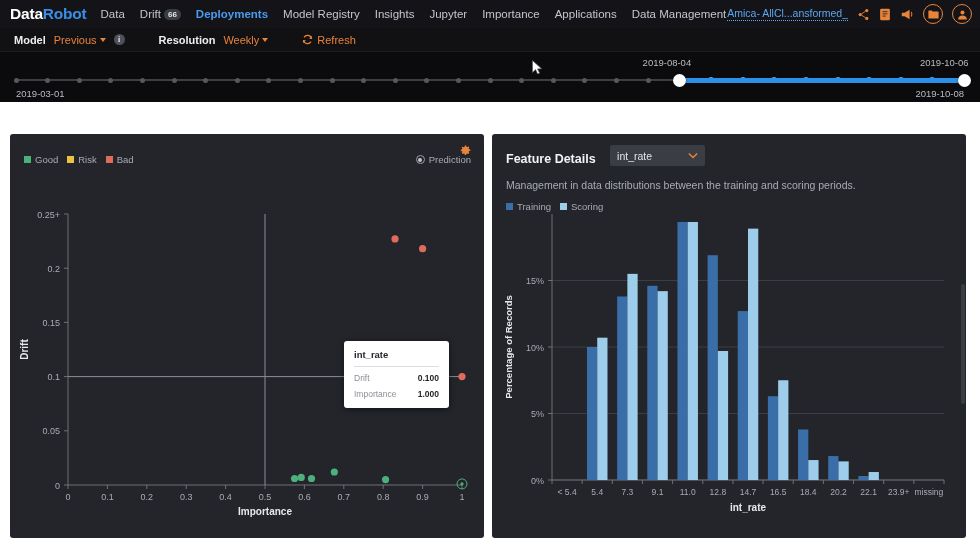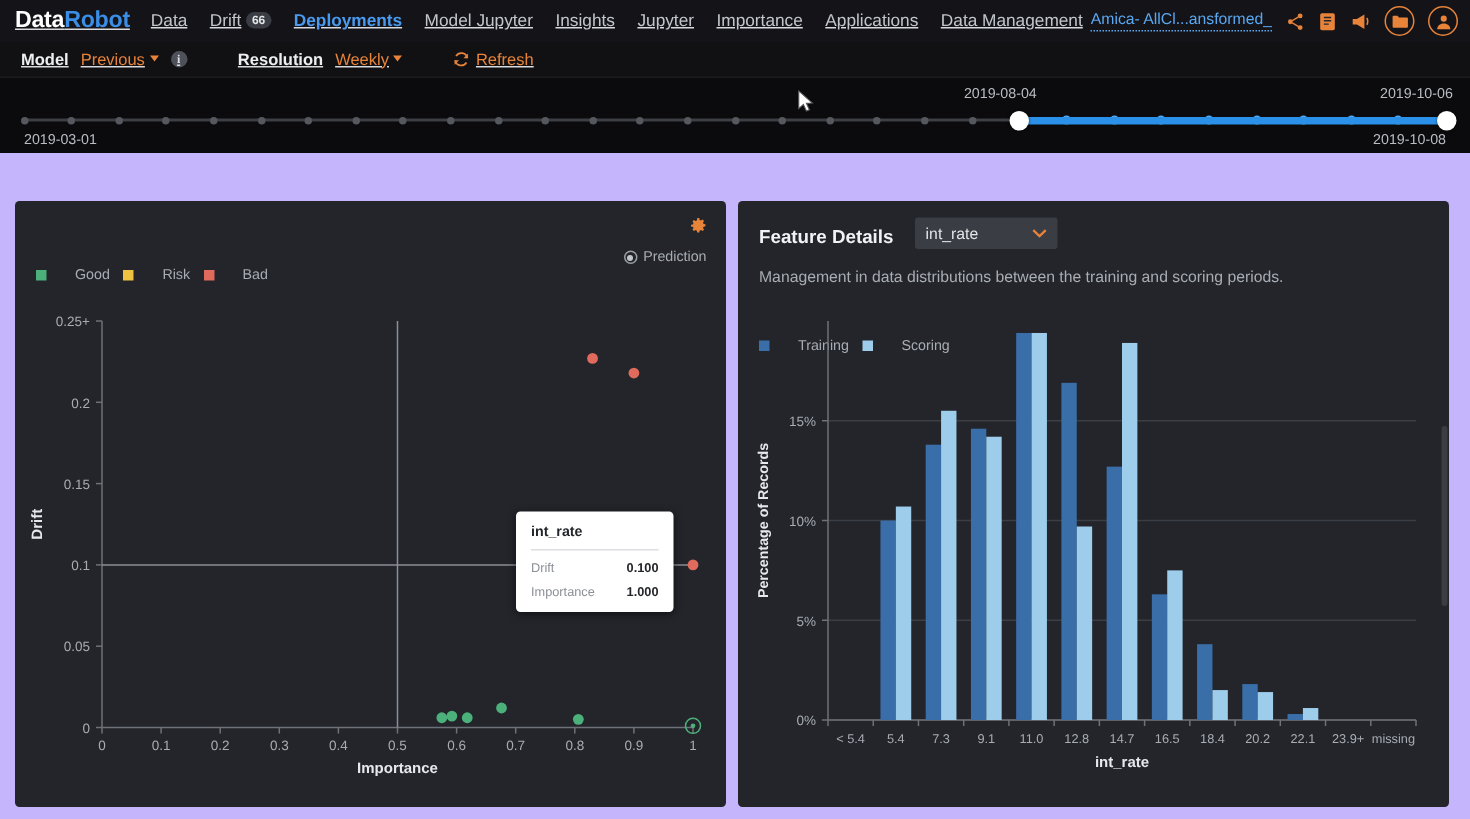--- a/index.html
+++ b/index.html
@@ -3,21 +3,21 @@
 <meta charset="utf-8">
 <style>
   * { box-sizing: border-box; margin: 0; padding: 0; }
   html, body {
     width: 980px; height: 546px;
     background: #0b0b0d;
     font-family: "Liberation Sans", sans-serif;
     overflow: hidden;
     color: #d8dadd;
   }
-  .app { width: 980px; height: 546px; position: relative; background: #c4b5fd; text-decoration: underline; }
+  .app { width: 980px; height: 546px; position: relative; background: #ffffff; }
 
   
   .topnav {
     height: 28px; background: #141418;
     display: flex; align-items: center;
     padding: 0 10px; position: relative;
   }
   .logo { font-size: 15.5px; font-weight: bold; letter-spacing: -0.2px; margin-right: 14px; }
   .logo .w1 { color: #ffffff; }
   .logo .w2 { color: #3a8ee6; }
@@ -93,21 +93,21 @@
   .panels { position: absolute; top: 134px; left: 0; right: 0; bottom: 8px; display: flex; gap: 8px; padding: 0 10px; }
   .panel { background: #23252b; border-radius: 3px; position: relative; overflow: hidden; }
   .panel.left { width: 474px; }
   .panel.right { width: 474px; }
   .p-head { padding: 11px 14px 0 14px; position: relative; }
   .p-title { font-size: 12.5px; font-weight: bold; color: #f0f2f4; display: inline-block; }
   .p-sub { font-size: 10.5px; color: #a8acb3; margin-top: 11px; line-height: 1.35; }
   .p-sub b { color: #e6e8eb; font-weight: bold; }
   .gear { position: absolute; right: 13px; top: 11px; cursor: pointer; }
   .legend { margin-top: 9px; display: flex; align-items: center; gap: 9px; }
-  .lg { display: flex; align-items: center; gap: 19px; font-size: 9.5px; color: #a8acb3; margin-top: 24px; }
+  .lg { display: flex; align-items: center; gap: 4px; font-size: 9.5px; color: #a8acb3; }
   .sw { width: 7px; height: 7px; display: inline-block; }
   .pred {
     position: absolute; right: 13px; font-size: 9.5px; color: #a8acb3;
     display: flex; align-items: center; gap: 4px;
   }
   .radio-on {
     width: 9px; height: 9px; border-radius: 50%; border: 1px solid #9a9ea5;
     display: inline-flex; align-items: center; justify-content: center;
   }
   .radio-on i { width: 4px; height: 4px; border-radius: 50%; background: #c3c7cc; display: block; }
@@ -144,21 +144,21 @@
 <div class="app">
 
   <div class="topnav">
     <div class="logo">
       <span class="w1">Data</span><span class="w2">Robot</span>
     </div>
     <div class="navitems">
       <div class="navitem"><span>Data</span></div>
       <div class="navitem"><span>Drift</span><span class="navbadge">66</span></div>
       <div class="navitem active"><span>Deployments</span></div>
-      <div class="navitem"><span>Model Jupyter</span></div>
+      <div class="navitem"><span>Model Registry</span></div>
       <div class="navitem"><span>Insights</span></div>
       <div class="navitem"><span>Jupyter</span></div>
       <div class="navitem"><span>Importance</span></div>
       <div class="navitem"><span>Applications</span></div>
       <div class="navitem"><span>Data Management</span></div>
     </div>
 
     <div class="topright">
       <div class="proj-link">Amica- AllCl...ansformed_</div>
       <span class="ic">

